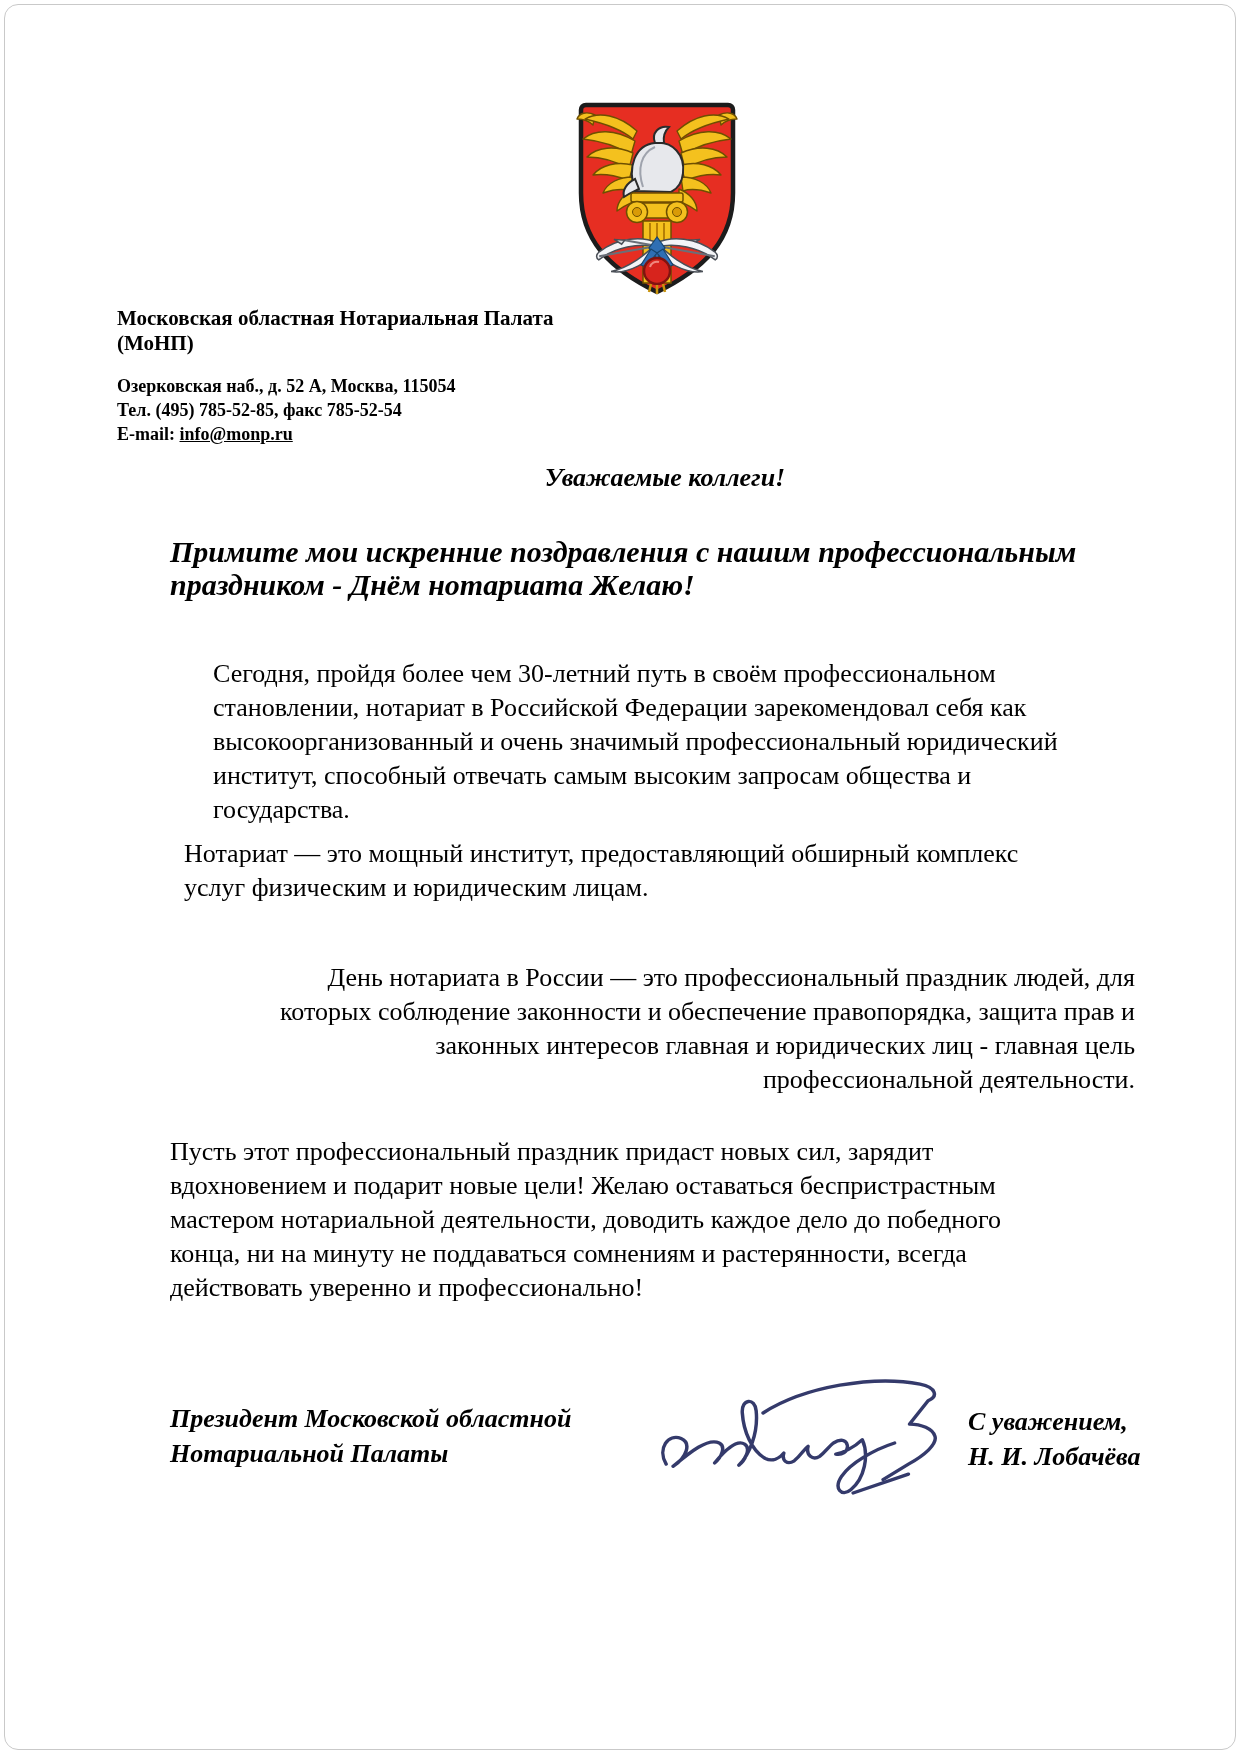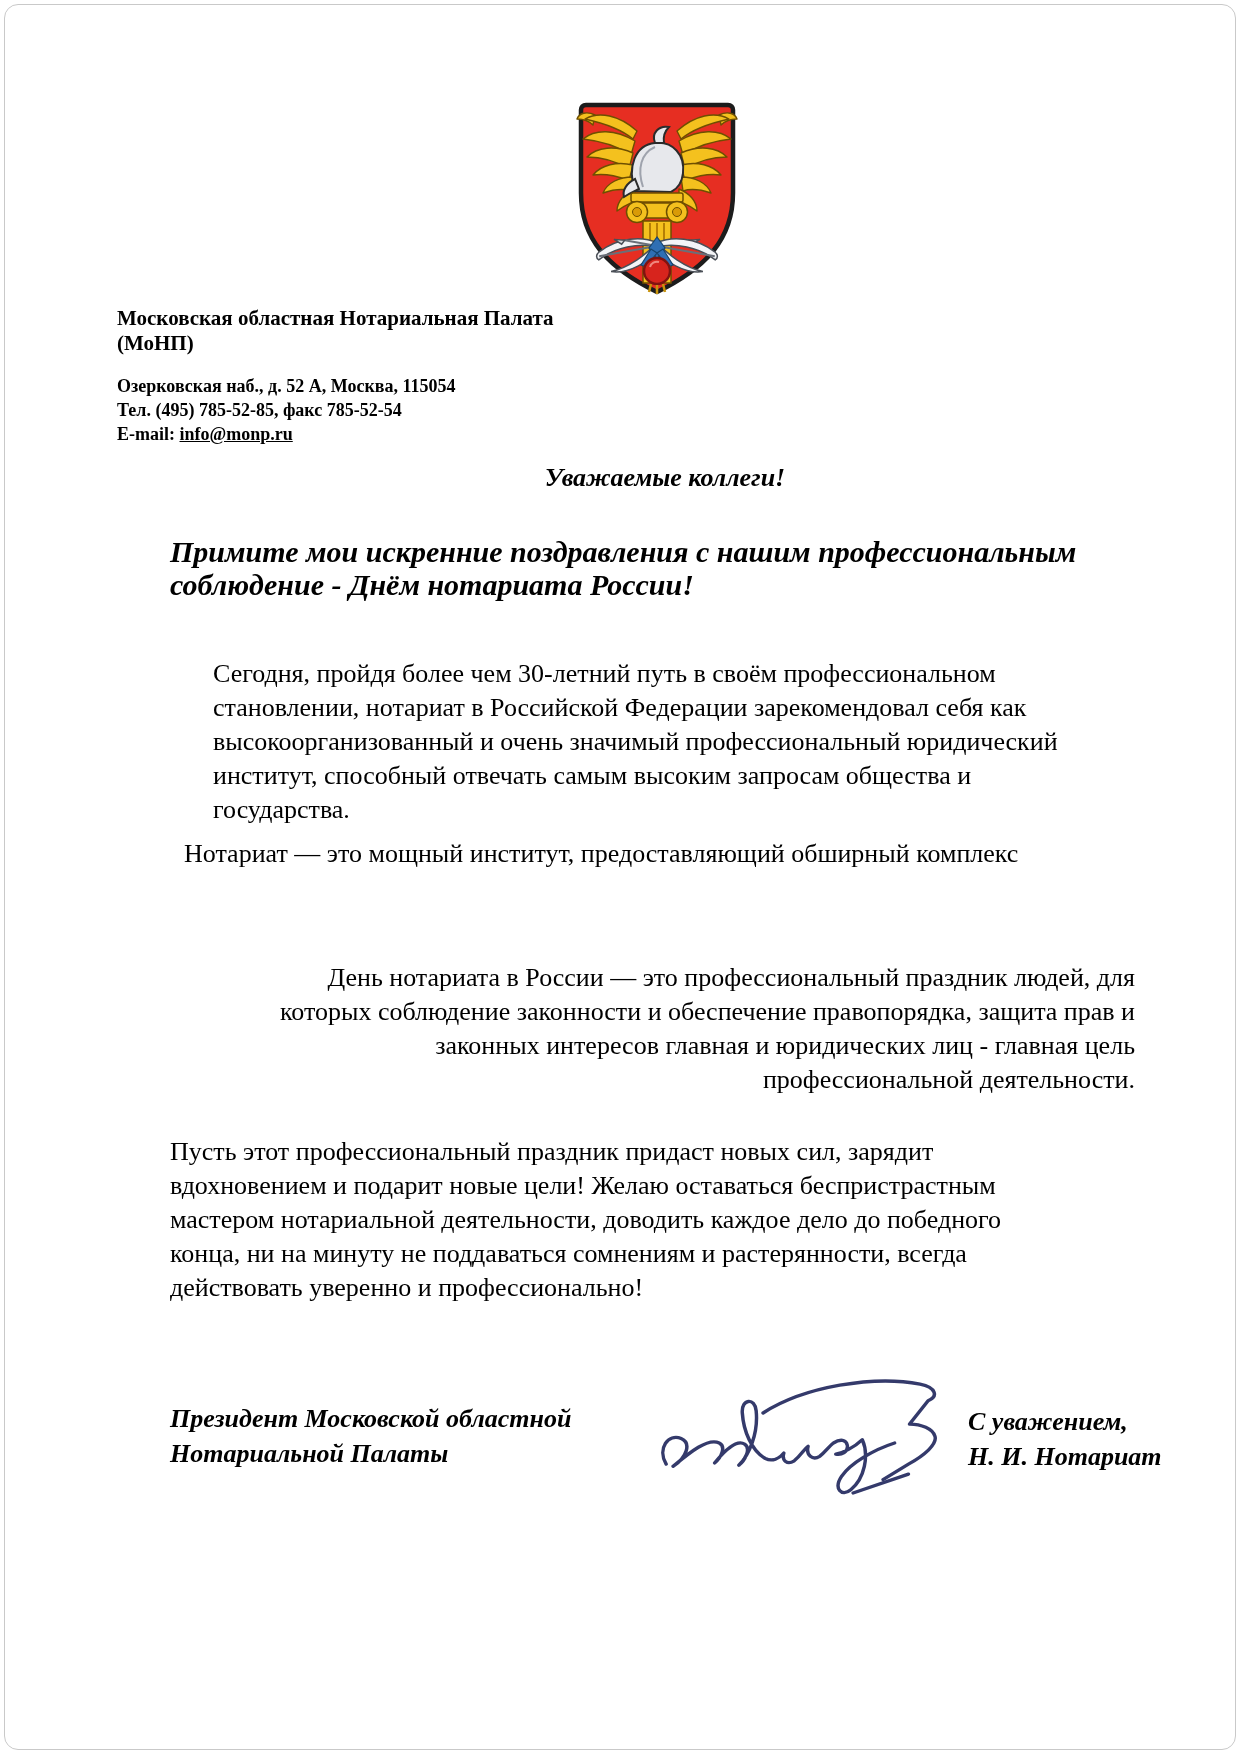--- a/index.html
+++ b/index.html
@@ -123,33 +123,34 @@
       <div>Озерковская наб., д. 52 А, Москва, 115054</div>
       <div>Тел. (495) 785-52-85, факс 785-52-54</div>
       <div><span>E-mail:</span> <a class="email-link">info@monp.ru</a></div>
     </div>
   </div>
 
   <div class="abs salutation">Уважаемые коллеги!</div>
 
   <div class="abs greeting">
     <div>Примите мои искренние поздравления с нашим профессиональным</div>
-    <div>соблюдение - Днём нотариата России!</div>
+    <div>праздником - Днём нотариата Желаю!</div>
   </div>
 
   <div class="abs para para-1">
     <div>Сегодня, пройдя более чем 30-летний путь в своём профессиональном</div>
     <div>становлении, нотариат в Российской Федерации зарекомендовал себя как</div>
     <div>высокоорганизованный и очень значимый профессиональный юридический</div>
     <div>институт, способный отвечать самым высоким запросам общества и</div>
     <div>государства.</div>
   </div>
 
   <div class="abs para para-2">
     <div>Нотариат — это мощный институт, предоставляющий обширный комплекс</div>
+    <div>услуг физическим и юридическим лицам.</div>
   </div>
 
   <div class="abs para para-3">
     <div>День нотариата в России — это профессиональный праздник людей, для</div>
     <div>которых соблюдение законности и обеспечение правопорядка, защита прав и</div>
     <div>законных интересов главная и юридических лиц - главная цель</div>
     <div>профессиональной деятельности.</div>
   </div>
 
   <div class="abs para para-4">
@@ -168,16 +169,16 @@
   <svg class="abs signature-ink" width="300" height="140" viewBox="0 0 260 126" preserveAspectRatio="none">
     <g fill="none" stroke="#343a6b" stroke-width="3" stroke-linecap="round" stroke-linejoin="round">
       <path d="M14,82 C6,68 16,54 27,59 C36,63 32,76 20,84 C34,72 50,58 60,63 C66,66 62,76 56,81 C66,68 76,60 82,64 C88,68 82,79 77,83 C86,74 94,54 92,34 C91,22 79,23 80,36 C81,52 88,70 100,77 C106,80 112,77 116,72 C114,79 119,83 125,79 C131,74 133,69 137,66 C135,74 141,79 147,75 C152,71 155,66 159,63 C165,59 170,60 171,65 C172,71 166,74 161,73 C167,72 177,67 184,60 C190,74 186,95 174,105 C166,112 159,104 166,93 C174,81 194,69 212,63"></path>
       <path d="M98,36 C134,12 194,2 234,10 C248,13 250,21 241,25 L225,46 C235,46 245,50 247,57 C249,64 238,74 224,82 L202,96"></path>
       <path d="M176,108 L224,91"></path>
     </g>
   </svg>
 
   <div class="abs sig-right">
     <div>С уважением,</div>
-    <div>Н. И. Нотариат</div>
+    <div>Н. И. Лобачёва</div>
   </div>
 
 </div>
 
 </body></html>

